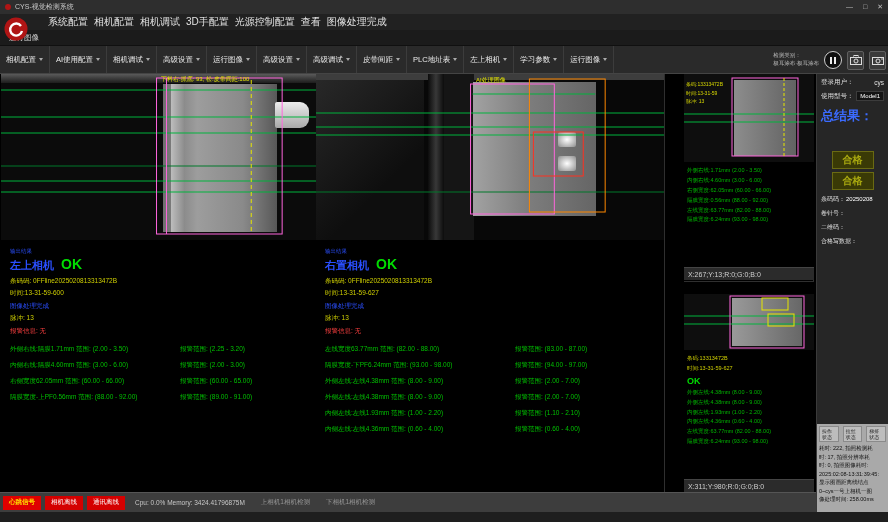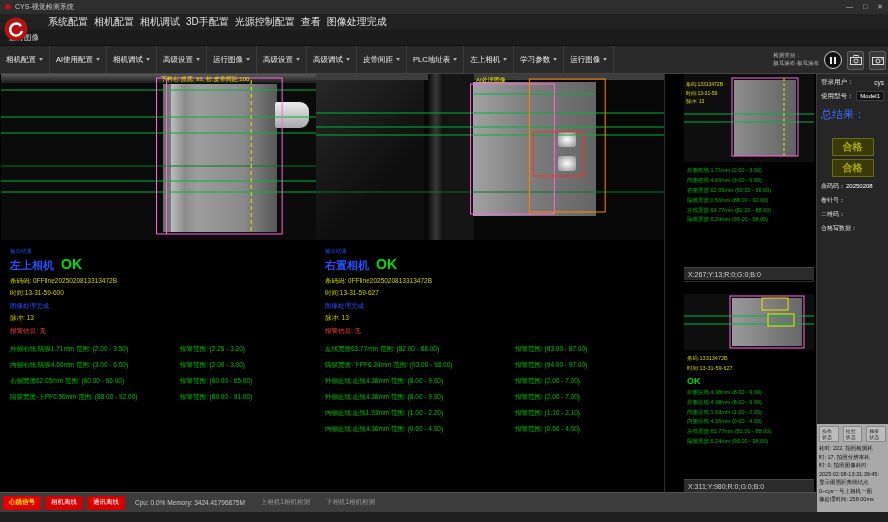--- a/index.html
+++ b/index.html
@@ -93,22 +93,22 @@
   .sv-body{flex:1;padding:4px 3px 0 3px}
   .sv-yl{font-size:5.5px;color:#cfcf00;line-height:1.8;white-space:nowrap}
   .sv-ok{font-size:9px;font-weight:bold;color:#00dd00;margin:2px 0}
   .sv-gl{font-size:5.5px;color:#00b400;line-height:1.8;white-space:nowrap}
   .sv-coord{height:13px;background:#2b2b2b;border-top:1px solid #444;color:#cfcfcf;font-size:7px;display:flex;align-items:center;padding-left:4px;flex:none;white-space:nowrap}
 
   
   .side-panel{position:absolute;left:816px;top:74px;width:72px;height:438px;background:#262626;border-left:1px solid #3a3a3a}
   .sp-row{display:flex;justify-content:space-between;align-items:center;padding:4px 4px 0 4px;font-size:6.5px;color:#e0e0e0;white-space:nowrap}
   .sp-box{background:#141414;border:1px solid #3c3c3c;color:#fff;font-size:6px;padding:1px 3px}
-  .sp-total{color:#3b6bff;font-weight:normal;font-size:11px;padding:6px 4px 8px 4px}
-  .res-boxes{display:flex;flex-direction:column;align-items:center;gap:3px;margin-top:8px}
+  .sp-total{color:#3b6bff;font-weight:bold;font-size:13px;padding:6px 4px 8px 4px}
+  .res-boxes{display:flex;flex-direction:column;align-items:center;gap:3px;margin-top:18px}
   .res-box{width:42px;height:18px;background:#3a3a06;border:1px solid #6a6a12;color:#a8a810;font-size:10px;font-weight:bold;display:flex;align-items:center;justify-content:center}
   .sp-field{padding:5px 4px 0 4px;font-size:6px;color:#e0e0e0;white-space:nowrap}
   .sp-field .fv{color:#fff;margin-left:1px}
   .sp-bottom{position:absolute;bottom:0;left:0;right:0;height:88px;background:#a9a9a9;padding:2px 2px 0 2px}
   .sp-tabs{display:flex;gap:4px;font-size:5px;color:#1c1c1c}
   .sp-tab{background:#bdbdbd;border:1px solid #8a8a8a;padding:1px 2px}
   .sp-info{margin-top:2px;font-size:5.5px;color:#111;line-height:1.55;white-space:nowrap;overflow:hidden}
 
   
   .statusbar{position:absolute;top:492px;left:0;width:816px;height:20px;background:#3d3d3d;display:flex;align-items:center;gap:4px;padding:0 3px;border-top:1px solid #555}

